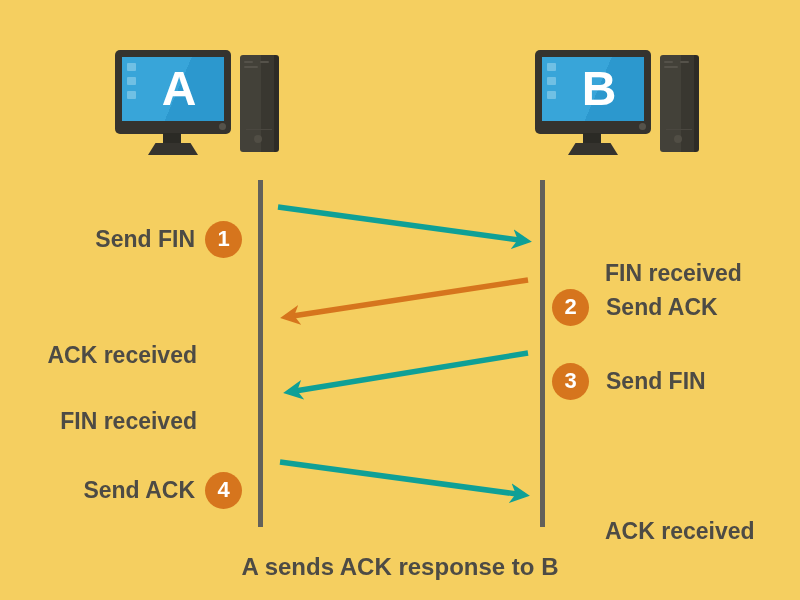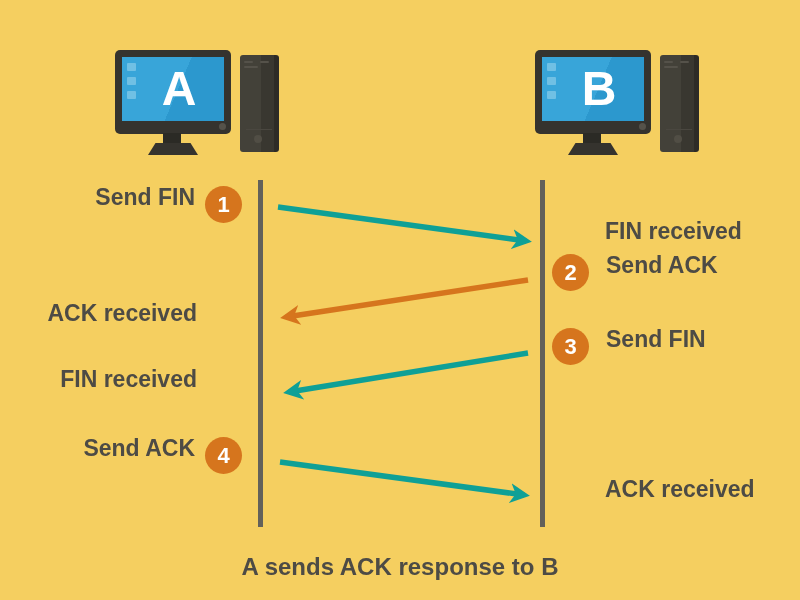--- a/index.html
+++ b/index.html
@@ -53,23 +53,24 @@
   .lifeline-a{left:258px;}
   .lifeline-b{left:540px;}
   
   .arrows{position:absolute; left:0; top:0;}
   .arrow-teal{stroke:var(--teal,#0FA096); stroke-width:5.5;}
   .arrow-orange{stroke:var(--orange,#D6751D); stroke-width:5.5;}
   .head-teal{fill:var(--teal,#0FA096);}
   .head-orange{fill:var(--orange,#D6751D);}
   
   .event-row{
-    position:absolute; height:40px; display:flex; align-items:flex-start; gap:10px;
+    position:absolute; height:40px; display:flex; align-items:center; gap:10px;
     font-size:23px; font-weight:bold; color:var(--text,#4D4B45); line-height:1;
     box-sizing:border-box;
+    margin-top:33px;
   }
   .event-row.left{left:20px; width:222px; justify-content:flex-end;}
   .event-row.right{left:552px; width:245px; gap:17px;}
   .event-row.pad-r{padding-right:45px;}
   .event-row.pad-l{padding-left:53px;}
   .badge{
     flex:0 0 37px; width:37px; height:37px; border-radius:50%;
     background:var(--orange,#D6751D); color:var(--white,#fff);
     display:flex; align-items:center; justify-content:center;
     font-size:22px; font-weight:bold;

